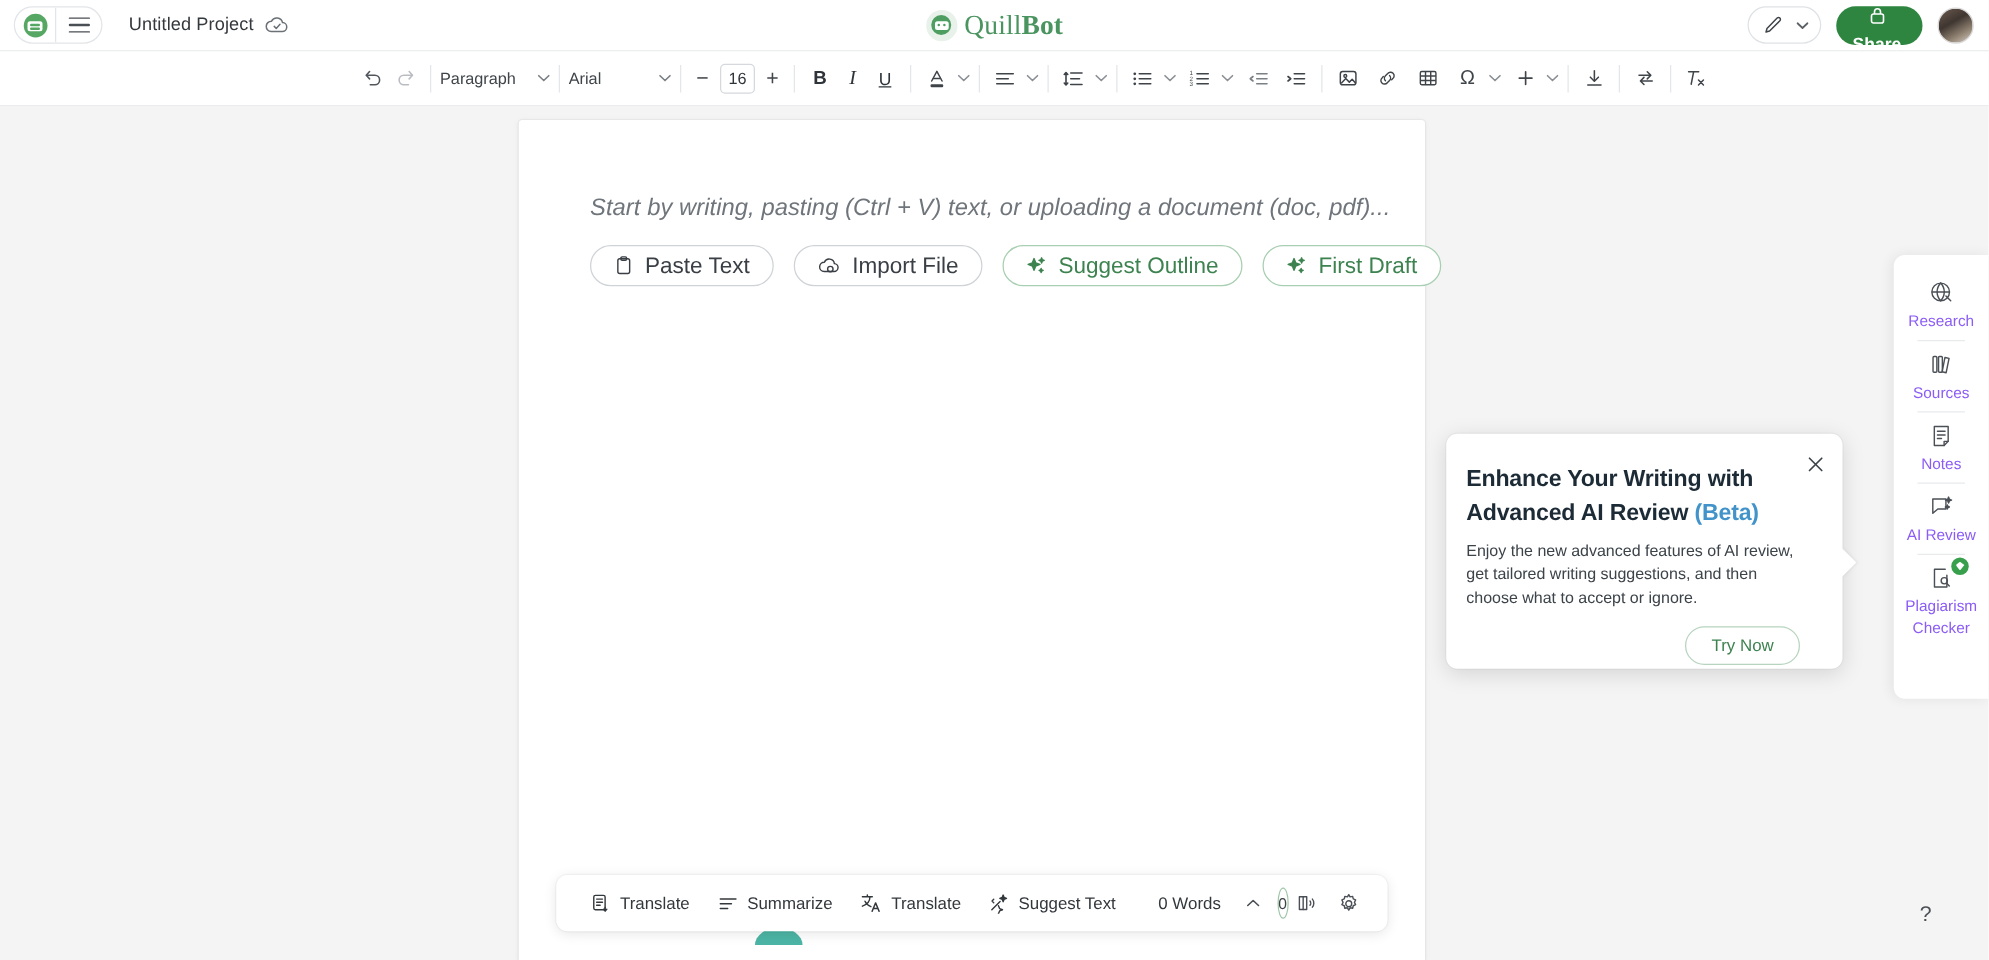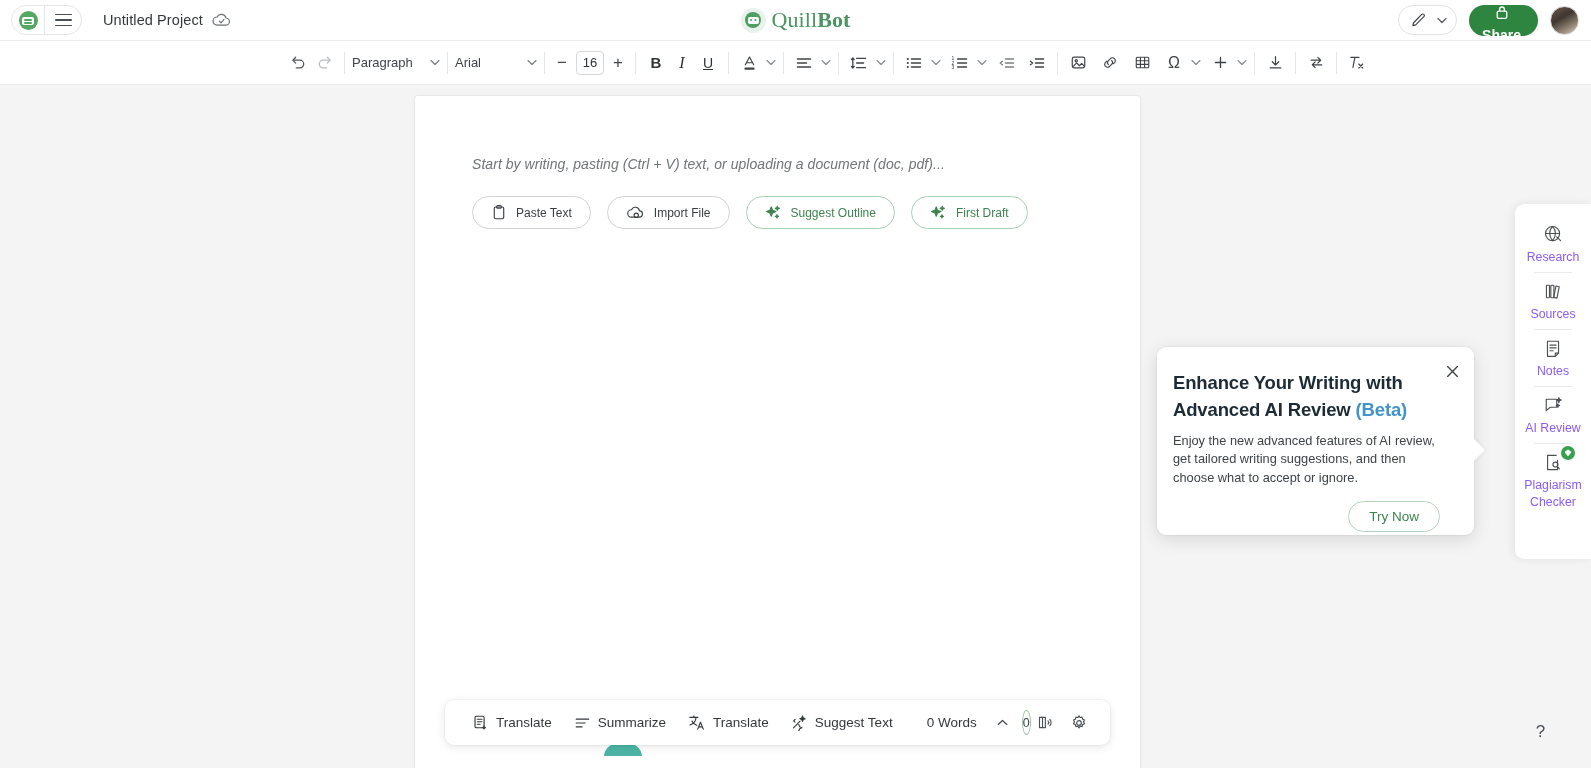--- a/index.html
+++ b/index.html
@@ -127,30 +127,30 @@
   .ital-i { font-style: italic; font-family: "Liberation Serif", serif; font-size: 16px; color:#2f343a; }
   .und-i  { text-decoration: underline; font-size: 14px; color:#2f343a; }
 
   
   .page {
     position: absolute; top: 96px; left: 415px; width: 725px; height: 672px;
     background: #ffffff; border-radius: 3px 3px 0 0;
     box-shadow: 0 0 0 1px rgba(0,0,0,0.035), 0 1px 5px rgba(0,0,0,0.05);
   }
   .placeholder {
-    position: absolute; top: 60px; left: 57px; font-size: 14px; font-style: italic;
+    position: absolute; top: 60px; left: 57px; font-size: 19px; font-style: italic;
     color: #6f757b; letter-spacing: .05px;
   }
   .start-actions {
     position: absolute; top: 100px; left: 57px; display: flex; gap: 16px;
   }
   .chip {
     display: flex; align-items: center; gap: 9px; height: 33px; padding: 0 18px;
     border: 1px solid #cfd3d7; border-radius: 20px; background: #fff;
-    font-size: 12px; color: #3a3f45; cursor: pointer; white-space: nowrap;
+    font-size: 18px; color: #3a3f45; cursor: pointer; white-space: nowrap;
   }
   .chip.green { border-color: #a8cfb1; color: #3d8350; }
   .chip .ci { display: flex; align-items: center; }
 
   
   .bottombar {
     position: absolute; left: 445px; top: 700px; width: 665px; height: 45px;
     background: #ffffff; border-radius: 9px;
     box-shadow: 0 2px 10px rgba(0,0,0,0.10), 0 0 0 1px rgba(0,0,0,0.03);
     display: flex; align-items: center; padding: 0 16px; gap: 0; z-index: 25;

